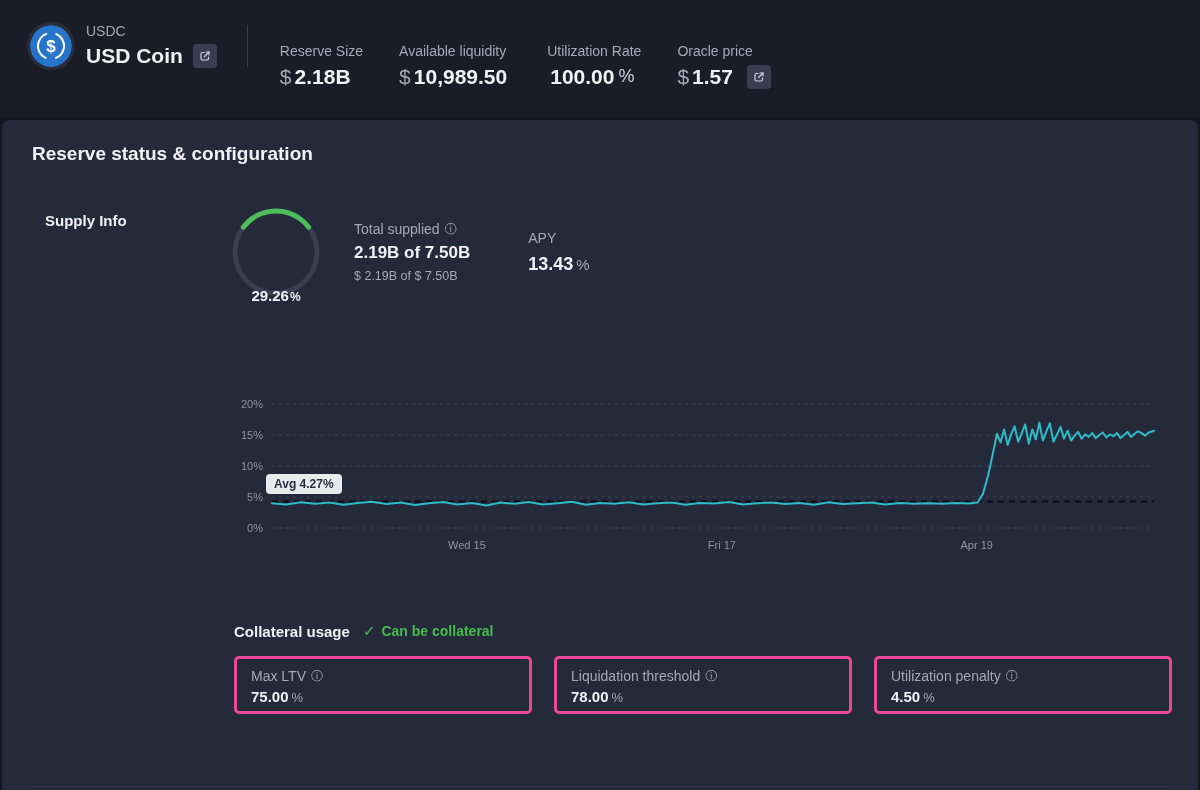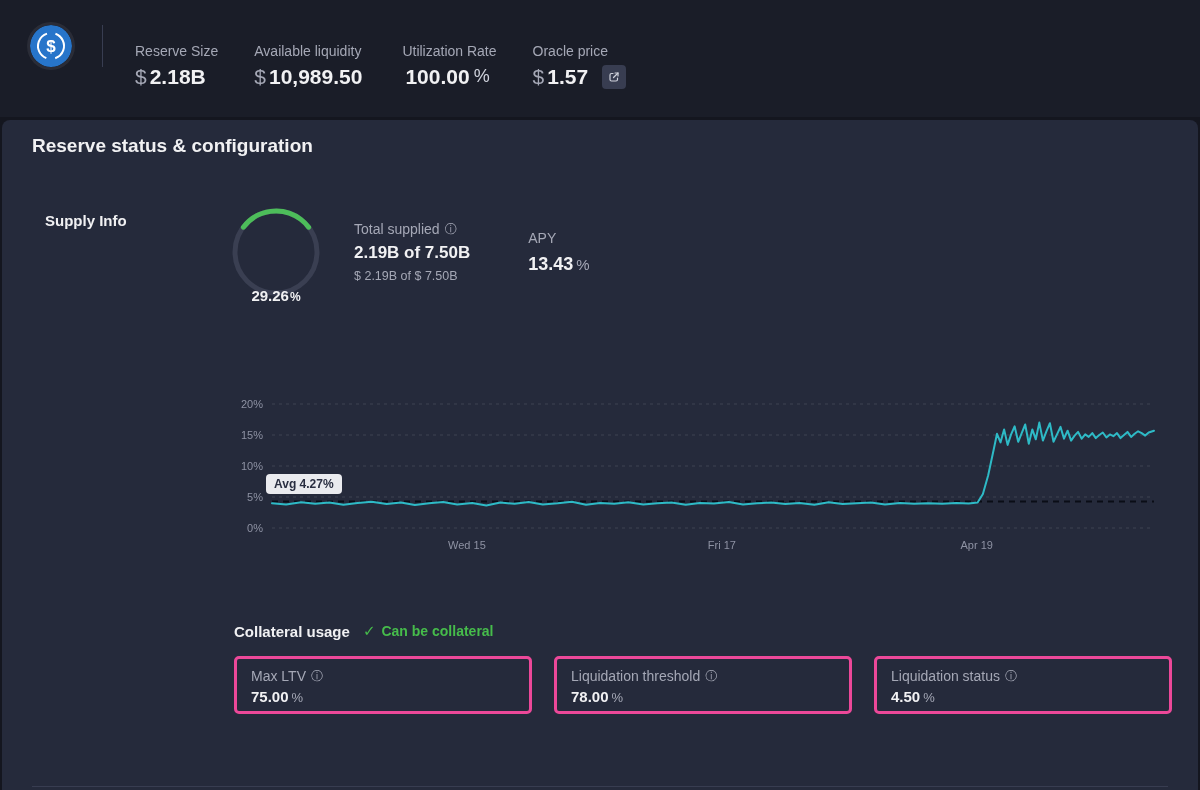--- a/index.html
+++ b/index.html
@@ -19,21 +19,21 @@
   .vdiv{width:1px;height:42px;background:#383d51;margin:0 32px 0 30px;}
   .stats{display:flex;gap:36px;align-items:flex-start;margin-top:40px;}
   .stat-label{font-size:14px;color:#a5a8b6;margin-bottom:6px;white-space:nowrap;}
   .stat-value{font-size:21px;font-weight:700;display:flex;align-items:center;white-space:nowrap;}
   .stat-value .prefix{color:#a5a8b6;font-weight:500;margin-right:3px;}
   .stat-value .suffix{color:#cfd2dc;font-weight:500;margin-left:4px;font-size:18px;}
 
   
   .panel{position:absolute;top:120px;left:2px;width:1196px;height:670px;background:#252a3b;
          border-radius:8px 8px 0 0;}
-  .panel-title{position:absolute;top:15px;left:30px;font-size:19px;font-weight:700;color:#f1f1f3;}
+  .panel-title{position:absolute;top:23px;left:30px;font-size:19px;font-weight:700;color:#f1f1f3;}
   .section-label{position:absolute;top:92px;left:43px;font-size:15px;font-weight:700;color:#f1f1f3;}
 
   
   .supply-row{position:absolute;top:80px;left:222px;display:flex;align-items:center;}
   .gauge-wrap{width:104px;height:104px;position:relative;flex:0 0 auto;}
   .gauge-text{position:absolute;inset:0;display:flex;align-items:flex-end;justify-content:center;
               font-size:15px;font-weight:700;color:#f1f1f3;}
   .gauge-text .pct{font-size:12px;font-weight:600;margin-left:1px;}
   .ts-block{margin-left:26px;}
   .ts-label{font-size:14px;color:#a5a8b6;display:flex;align-items:center;gap:5px;}
@@ -80,20 +80,33 @@
 </head>
 <body>
 
 <header class="header">
   <div class="token">
     <svg class="token-logo" viewBox="0 0 42 42" width="42" height="42">
       <circle cx="21" cy="21" r="21" fill="#2775CA"></circle>
       <circle cx="21" cy="21" r="13" fill="none" stroke="#ffffff" stroke-width="2" stroke-dasharray="31.8 9" transform="rotate(-70 21 21)"></circle>
       <text x="21" y="27" text-anchor="middle" font-size="17" font-weight="bold" fill="#ffffff">$</text>
     </svg>
+    <div class="token-names">
+      <div class="token-symbol">USDC</div>
+      <div class="token-name-row">
+        <span class="token-name">USD Coin</span>
+        <button class="ext-btn">
+          <svg viewBox="0 0 24 24" width="12" height="12" fill="none" stroke="currentColor" stroke-width="2.4" stroke-linecap="round" stroke-linejoin="round">
+            <path d="M14 4h6v6"></path>
+              <path d="M20 4 11 13"></path>
+              <path d="M10 5H7a3 3 0 0 0-3 3v9a3 3 0 0 0 3 3h9a3 3 0 0 0 3-3v-3"></path>
+          </svg>
+        </button>
+      </div>
+    </div>
   </div>
 
   <div class="vdiv"></div>
 
   <div class="stats">
     <div class="stat">
       <div class="stat-label">Reserve Size</div>
       <div class="stat-value">
           <span class="prefix">$</span>
           <span>2.18B</span>
@@ -214,21 +227,21 @@
         <span>Liquidation threshold</span>
         <span class="info-ic">ⓘ</span>
       </div>
       <div class="cbox-value">
         <span>78.00</span>
           <span class="suffix">%</span>
       </div>
     </div>
     <div class="cbox">
       <div class="cbox-label">
-        <span>Liquidation status</span>
+        <span>Utilization penalty</span>
         <span class="info-ic">ⓘ</span>
       </div>
       <div class="cbox-value">
         <span>4.50</span>
           <span class="suffix">%</span>
       </div>
     </div>
   </div>
 
   <div class="bottom-divider"></div>

